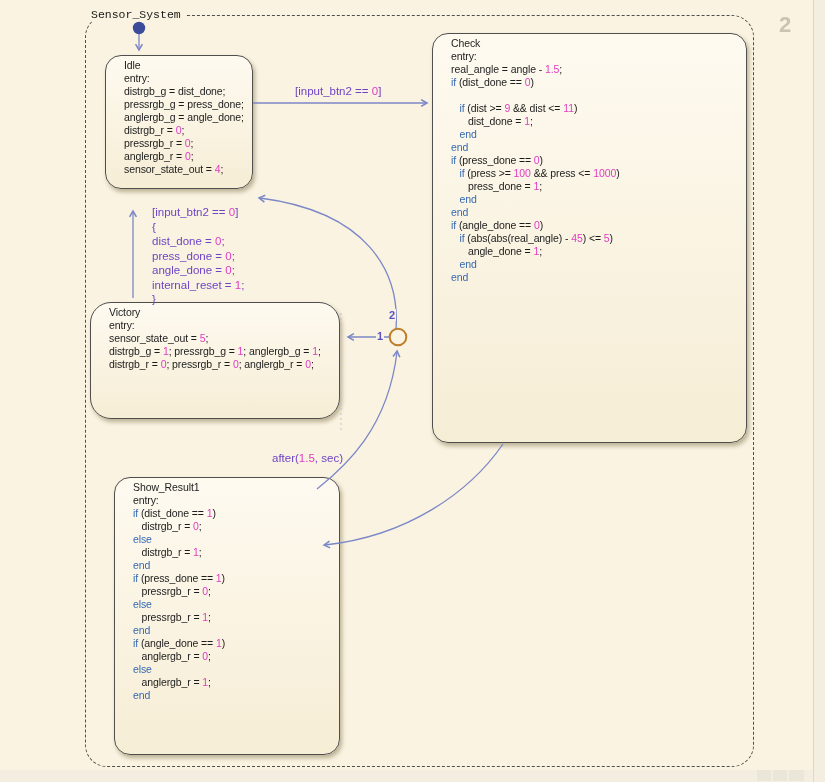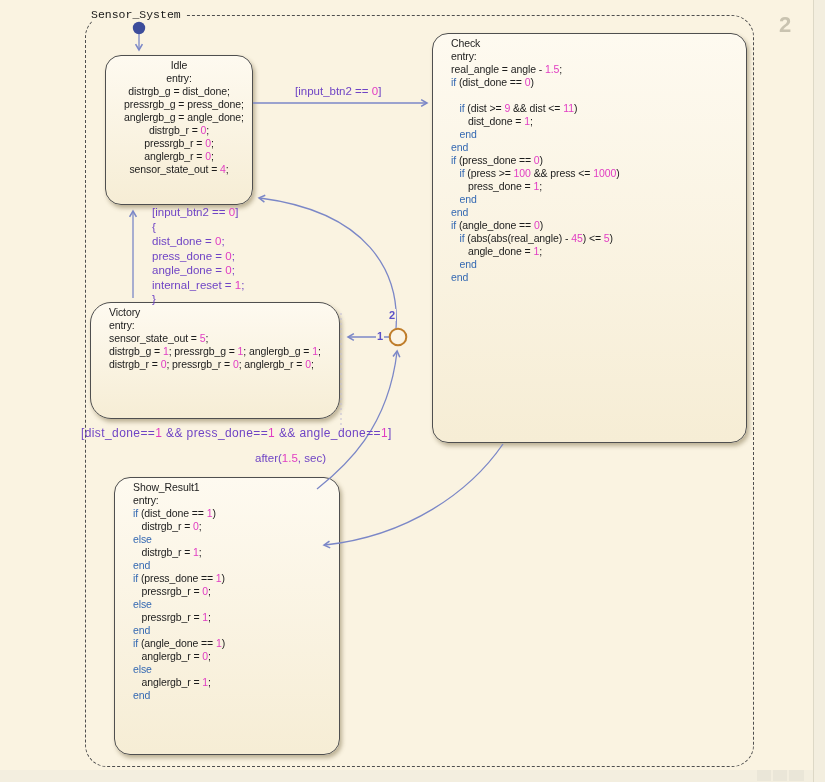--- a/index.html
+++ b/index.html
@@ -53,21 +53,21 @@
     <path class="wire" d="M 139 34 L 139 49" marker-end="url(#ah)"></path>
     <path class="wire" d="M 253 103 L 426 103" marker-end="url(#ah)"></path>
     <path class="wire" d="M 133 298 L 133 212" marker-end="url(#ah)"></path>
     <path class="wire" d="M 396 329 C 400 272, 368 212, 260 198" marker-end="url(#ah)"></path>
     <path class="wire" d="M 389 337 L 349 337" marker-end="url(#ah)"></path>
     <path class="wire" d="M 317 489 C 346 466, 388 428, 397 352" marker-end="url(#ah)"></path>
     <path class="wire" d="M 503 444 C 470 492, 408 536, 325 545" marker-end="url(#ah)"></path>
     <circle cx="398" cy="337" r="8.3" fill="#fbf4e3" stroke="#bf7d2a" stroke-width="2"></circle>
   </svg>
 
-  <div class="state" style="left:105px;top:55px;width:148px;height:150px;text-align:center;">
+  <div class="state" style="left:105px;top:55px;width:148px;height:134px;">
     <div class="code">Idle</div>
     <div class="code"><div class="cl"><span>entry:</span></div><div class="cl"><span>distrgb_g = dist_done;</span></div><div class="cl"><span>pressrgb_g = press_done;</span></div><div class="cl"><span>anglergb_g = angle_done;</span></div><div class="cl"><span>distrgb_r = </span><span class="c-n">0</span><span>;</span></div><div class="cl"><span>pressrgb_r = </span><span class="c-n">0</span><span>;</span></div><div class="cl"><span>anglergb_r = </span><span class="c-n">0</span><span>;</span></div><div class="cl"><span>sensor_state_out = </span><span class="c-n">4</span><span>;</span></div></div>
   </div>
 
   <div class="state" style="left:432px;top:33px;width:315px;height:410px;">
     <div class="code">Check</div>
     <div class="code"><div class="cl"><span>entry:</span></div><div class="cl"><span>real_angle = angle - </span><span class="c-n">1.5</span><span>;</span></div><div class="cl"><span class="c-k">if</span><span> (dist_done == </span><span class="c-n">0</span><span>)</span></div><div class="cl">&nbsp;</div><div class="cl"><span>   </span><span class="c-k">if</span><span> (dist &gt;= </span><span class="c-n">9</span><span> &amp;&amp; dist &lt;= </span><span class="c-n">11</span><span>)</span></div><div class="cl"><span>      dist_done = </span><span class="c-n">1</span><span>;</span></div><div class="cl"><span>   </span><span class="c-k">end</span></div><div class="cl"><span class="c-k">end</span></div><div class="cl"><span class="c-k">if</span><span> (press_done == </span><span class="c-n">0</span><span>)</span></div><div class="cl"><span>   </span><span class="c-k">if</span><span> (press &gt;= </span><span class="c-n">100</span><span> &amp;&amp; press &lt;= </span><span class="c-n">1000</span><span>)</span></div><div class="cl"><span>      press_done = </span><span class="c-n">1</span><span>;</span></div><div class="cl"><span>   </span><span class="c-k">end</span></div><div class="cl"><span class="c-k">end</span></div><div class="cl"><span class="c-k">if</span><span> (angle_done == </span><span class="c-n">0</span><span>)</span></div><div class="cl"><span>   </span><span class="c-k">if</span><span> (abs(abs(real_angle) - </span><span class="c-n">45</span><span>) &lt;= </span><span class="c-n">5</span><span>)</span></div><div class="cl"><span>      angle_done = </span><span class="c-n">1</span><span>;</span></div><div class="cl"><span>   </span><span class="c-k">end</span></div><div class="cl"><span class="c-k">end</span></div></div>
   </div>
 
   <div class="state" style="left:90px;top:302px;width:250px;height:117px;border-radius:21px;">
@@ -77,23 +77,22 @@
 
   <div class="state" style="left:114px;top:477px;width:226px;height:278px;">
     <div class="code">Show_Result1</div>
     <div class="code"><div class="cl"><span>entry:</span></div><div class="cl"><span class="c-k">if</span><span> (dist_done == </span><span class="c-n">1</span><span>)</span></div><div class="cl"><span>   distrgb_r = </span><span class="c-n">0</span><span>;</span></div><div class="cl"><span class="c-k">else</span></div><div class="cl"><span>   distrgb_r = </span><span class="c-n">1</span><span>;</span></div><div class="cl"><span class="c-k">end</span></div><div class="cl"><span class="c-k">if</span><span> (press_done == </span><span class="c-n">1</span><span>)</span></div><div class="cl"><span>   pressrgb_r = </span><span class="c-n">0</span><span>;</span></div><div class="cl"><span class="c-k">else</span></div><div class="cl"><span>   pressrgb_r = </span><span class="c-n">1</span><span>;</span></div><div class="cl"><span class="c-k">end</span></div><div class="cl"><span class="c-k">if</span><span> (angle_done == </span><span class="c-n">1</span><span>)</span></div><div class="cl"><span>   anglergb_r = </span><span class="c-n">0</span><span>;</span></div><div class="cl"><span class="c-k">else</span></div><div class="cl"><span>   anglergb_r = </span><span class="c-n">1</span><span>;</span></div><div class="cl"><span class="c-k">end</span></div></div>
   </div>
 
   <div class="t-label" style="left:295px;top:84px;"><div class="cl"><span>[input_btn2 == </span><span class="c-n">0</span><span>]</span></div></div>
 
   <div class="t-label" style="left:152px;top:205px;"><div class="cl"><span>[input_btn2 == </span><span class="c-n">0</span><span>]</span></div><div class="cl"><span>{</span></div><div class="cl"><span>dist_done = </span><span class="c-n">0</span><span>;</span></div><div class="cl"><span>press_done = </span><span class="c-n">0</span><span>;</span></div><div class="cl"><span>angle_done = </span><span class="c-n">0</span><span>;</span></div><div class="cl"><span>internal_reset = </span><span class="c-n">1</span><span>;</span></div><div class="cl"><span>}</span></div></div>
 
-  <div class="t-label t-cond" style="left:81px;top:426px;"><div class="cl"><span>[dist_done==</span><span class="c-n">1</span><span> &amp;&amp; press_done==</span><span class="c-n">1</span><span> &amp;&amp; angle_done==</span><span class="c-n">1</span><span>]</span></div></div>
 
-  <div class="t-label" style="left:255px;top:451px;"><div class="cl"><span>after(</span><span class="c-n">1.5</span><span>, sec)</span></div></div>
+  <div class="t-label" style="left:272px;top:451px;"><div class="cl"><span>after(</span><span class="c-n">1.5</span><span>, sec)</span></div></div>
 
   <div class="t-order" style="left:376px;top:330px;">1</div>
 
   <div class="t-order" style="left:388px;top:309px;">2</div>
 
   <div class="wm" style="left:757px;top:770px;width:14px;height:11px;"></div>
   <div class="wm" style="left:773px;top:770px;width:14px;height:11px;"></div>
   <div class="wm" style="left:789px;top:770px;width:15px;height:11px;"></div>
 
 </div>

